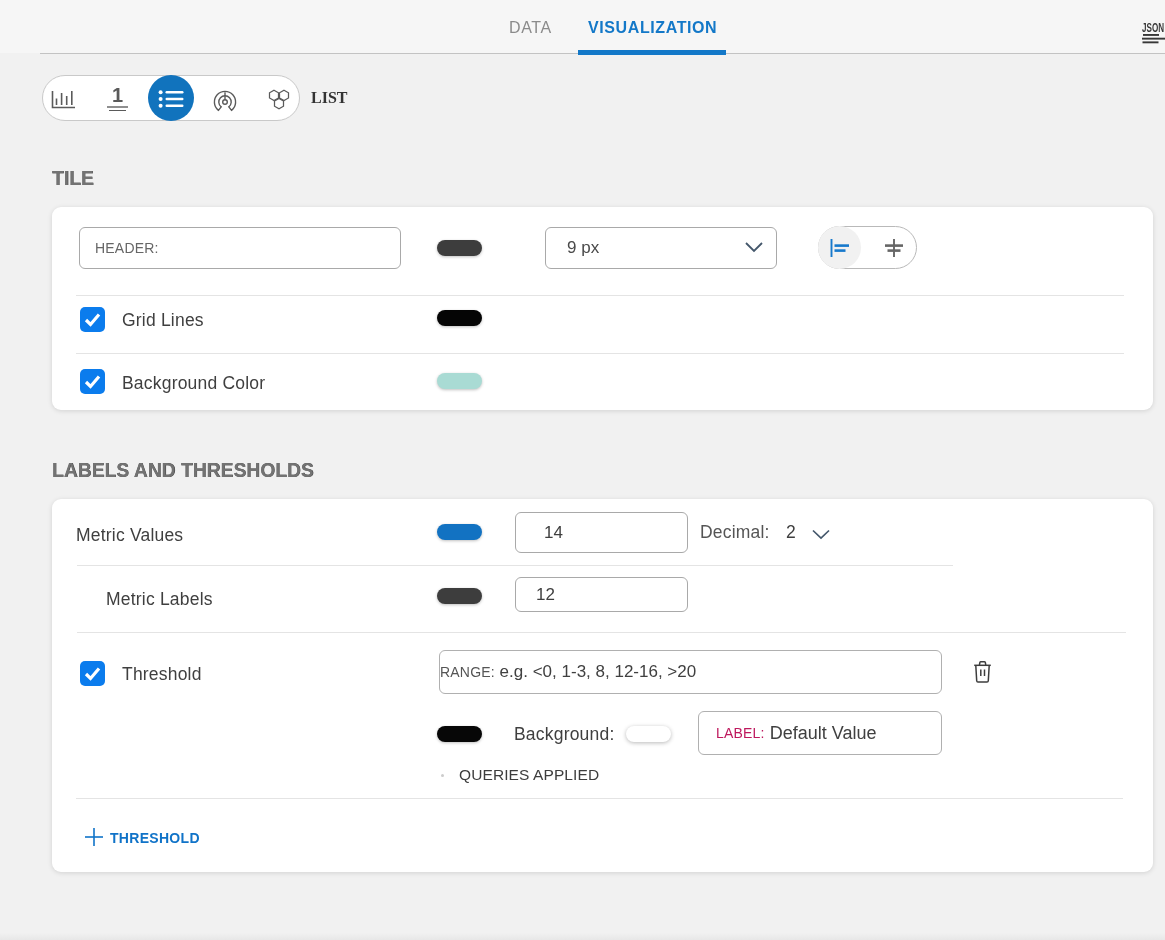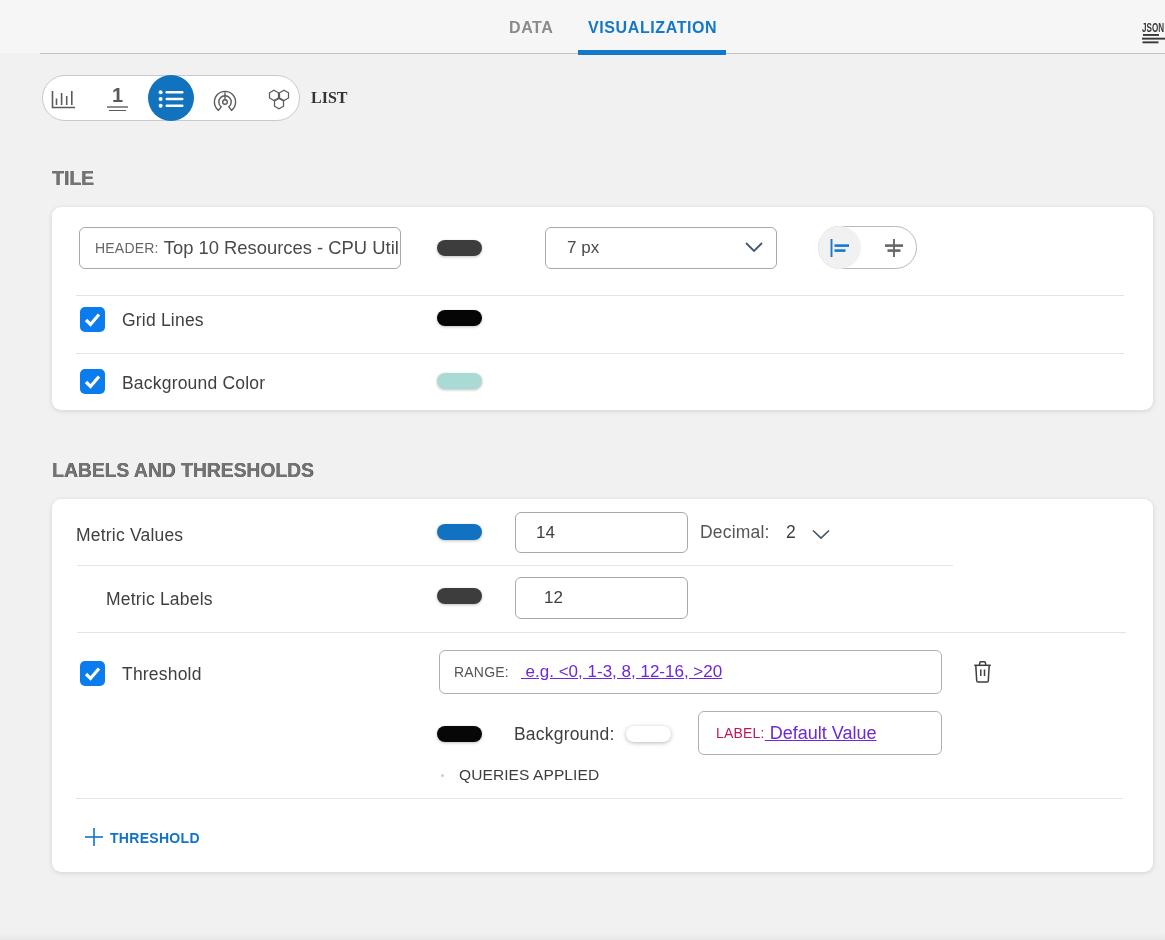--- a/index.html
+++ b/index.html
@@ -7,37 +7,37 @@
 body {
   font-family:"Liberation Sans",sans-serif;
   background:#f1f1f1;
   position:relative;
   overflow:hidden;
 }
 .abs { position:absolute; }
 
 .header { position:absolute; top:0; left:0; width:1165px; height:53px; background:#f6f6f6; }
 .header-line { position:absolute; top:53px; left:40px; width:1125px; height:1px; background:#c3c3c3; }
-.tab-data { position:absolute; top:19px; left:509px; font-size:16px; font-weight:bold; letter-spacing:0.6px; color:#8b8b8b; }
+.tab-data { position:absolute; top:19px; left:509px; font-size:16px; font-weight:normal; letter-spacing:0.6px; color:#8b8b8b; }
 .tab-viz  { position:absolute; top:19px; left:588px; font-size:16px; font-weight:bold; letter-spacing:0.6px; color:#1378c8; }
 .tab-bar  { position:absolute; top:50px; left:578px; width:148px; height:5px; background:#1378c8; }
 
 .selpill { position:absolute; top:75px; left:42px; width:258px; height:46px; background:#fff; border:1px solid #c9c9c9; border-radius:23px; }
 .bluecircle { position:absolute; top:75px; left:148px; width:46px; height:46px; border-radius:50%; background:#1173bd; }
 .list-label { position:absolute; top:89px; left:311px; font-size:16px; font-weight:bold; letter-spacing:0px; color:#333;font-family:Liberation Serif, serif; }
 
 .sect { position:absolute; font-size:19.3px; font-weight:bold; letter-spacing:0px; color:#737373; text-shadow:0.35px 0 0 #3b3b3b; }
 
 .card { position:absolute; left:52px; width:1101px; background:#fff; border-radius:9px; box-shadow:0 1px 5px rgba(0,0,0,0.13); }
 .sep { position:absolute; height:1px; background:#e4e4e4; }
 
 .inputbox { position:absolute; background:#fff; border:1px solid #a9a9a9; border-radius:6px; display:flex; align-items:center; white-space:nowrap; overflow:hidden; }
 .lbl-small { font-weight:normal; font-size:14px; color:#666; letter-spacing:0.2px; }
 .lbl-val { font-size:18.4px; color:#4a4a4a; }
-.placeholder { font-size:17px; color:#6d28d9;text-decoration:underline; }
+.placeholder { font-size:17px; color:#404040; }
 .rowlabel { position:absolute; font-size:17.5px; color:#3f3f3f; letter-spacing:0.2px; }
 .swatch { position:absolute; width:45px; height:16px; border-radius:8px; box-shadow:0 1px 3px rgba(0,0,0,0.25); }
 .checkbox { position:absolute; width:25px; height:25px; border-radius:5px; background:#0b7ced; }
 .checkbox svg { position:absolute; top:0; left:0; }
 </style>
 </head>
 <body>
 <div class="header"></div>
 <div class="header-line"></div>
 <div class="tab-data">DATA</div>
@@ -90,25 +90,24 @@
     <path d="M11 9.4 L15.5 12 L15.5 17.2 L11 19.8 L6.5 17.2 L6.5 12 Z"></path>
   </g>
 </svg>
 <div class="list-label">LIST</div>
 
 <div class="sect" style="top:168px;left:52px;">TILE</div>
 <div class="card" style="top:207px;height:203px;"></div>
 
 <div class="inputbox" style="top:227px;left:79px;width:322px;height:42px;padding-left:15px;">
   <span class="lbl-small">HEADER:</span>
-    <span class="lbl-val">&nbsp;Top 10 Resources - CPU Util</span>
 </div>
 <div class="swatch" style="top:240px;left:437px;background:#3d3d3d;"></div>
 <div class="inputbox" style="top:227px;left:545px;width:232px;height:42px;padding-left:21px;">
-  <span class="lbl-val" style="font-size:17px;">7 px</span>
+  <span class="lbl-val" style="font-size:17px;">9 px</span>
 </div>
 <svg class="abs" style="top:241px;left:744px;" width="20" height="12" viewBox="0 0 20 12">
   <path d="M2 2 L10 10 L18 2" stroke="#44576b" stroke-width="1.8" fill="none"></path>
 </svg>
 
 <div class="abs" style="top:226px;left:818px;width:99px;height:43px;border:1px solid #b9b9b9;border-radius:22px;background:#fff;"></div>
 <div class="abs" style="top:226px;left:818px;width:43px;height:43px;border-radius:50%;background:#f1f1f1;"></div>
 <svg class="abs" style="top:238px;left:829px;" width="22" height="20" viewBox="0 0 22 20">
   <line x1="2.5" y1="1" x2="2.5" y2="19" stroke="#1779cc" stroke-width="1.9"></line>
   <rect x="5.5" y="6.3" width="14.5" height="2.6" fill="#1779cc"></rect>
@@ -138,46 +137,46 @@
     </svg>
 </div>
 <div class="rowlabel" style="top:372.5px;left:122px;">Background Color</div>
 <div class="swatch" style="top:373px;left:437px;background:#a9dbd4;"></div>
 
 <div class="sect" style="top:460px;left:52px;">LABELS AND THRESHOLDS</div>
 <div class="card" style="top:499px;height:373px;"></div>
 
 <div class="rowlabel" style="top:525px;left:76px;">Metric Values</div>
 <div class="swatch" style="top:524px;left:437px;background:#1272c2;"></div>
-<div class="inputbox" style="top:512px;left:515px;width:173px;height:41px;padding-left:20px;">
+<div class="inputbox" style="top:512px;left:515px;width:173px;height:41px;padding-left:28px;">
   <span class="lbl-val" style="font-size:17px;color:#3f3f3f;">14</span>
 </div>
 <div class="rowlabel" style="top:522px;left:700px;color:#555;">Decimal:</div>
 <div class="rowlabel" style="top:522px;left:786px;">2</div>
 <svg class="abs" style="top:528px;left:811px;" width="20" height="12" viewBox="0 0 20 12">
   <path d="M2 2.5 L10 10 L18 2.5" stroke="#44576b" stroke-width="1.7" fill="none"></path>
 </svg>
 
 <div class="sep" style="top:565px;left:77px;width:876px;"></div>
 
 <div class="rowlabel" style="top:589px;left:77px;margin-left:29px;">Metric Labels</div>
 <div class="swatch" style="top:588px;left:437px;background:#3d3d3d;"></div>
-<div class="inputbox" style="top:577px;left:515px;width:173px;height:42px;padding-left:28px;">
+<div class="inputbox" style="top:577px;left:515px;width:173px;height:35px;padding-left:20px;">
   <span class="lbl-val" style="font-size:17px;color:#3f3f3f;">12</span>
 </div>
 
 <div class="sep" style="top:632px;left:77px;width:1049px;"></div>
 
 <div class="checkbox" style="top:661px;left:80px;">
   <svg width="25" height="25" viewBox="0 0 25 25">
       <path d="M6 13 L10.5 17.5 L19 7.5" stroke="#fff" stroke-width="3.2" fill="none"></path>
     </svg>
 </div>
 <div class="rowlabel" style="top:663.5px;left:122px;">Threshold</div>
-<div class="inputbox" style="top:650px;left:439px;width:503px;height:44px;padding-left:14px;border-color:#b0b0b0;gap:12px;">
+<div class="inputbox" style="top:650px;left:439px;width:503px;height:44px;border-color:#b0b0b0;">
   <span class="lbl-small" style="color:#555;">RANGE:</span>
     <span class="placeholder">&nbsp;e.g. &lt;0, 1-3, 8, 12-16, &gt;20</span>
 </div>
 
 <svg class="abs" style="top:659px;left:972px;" width="22" height="25" viewBox="0 0 22 25">
   <g stroke="#3d3d3d" stroke-width="1.5" fill="none">
     <path d="M3.8 6.5 L4.7 21.8 Q4.8 23 6 23 L15 23 Q16.2 23 16.3 21.8 L17.2 6.5"></path>
     <line x1="2.2" y1="6.3" x2="18.8" y2="6.3"></line>
     <path d="M7.4 6 L7.9 3.4 Q8.1 2.7 8.8 2.7 L12.4 2.7 Q13.1 2.7 13.3 3.4 L13.8 6"></path>
     <line x1="8.8" y1="10.5" x2="8.8" y2="17"></line>

